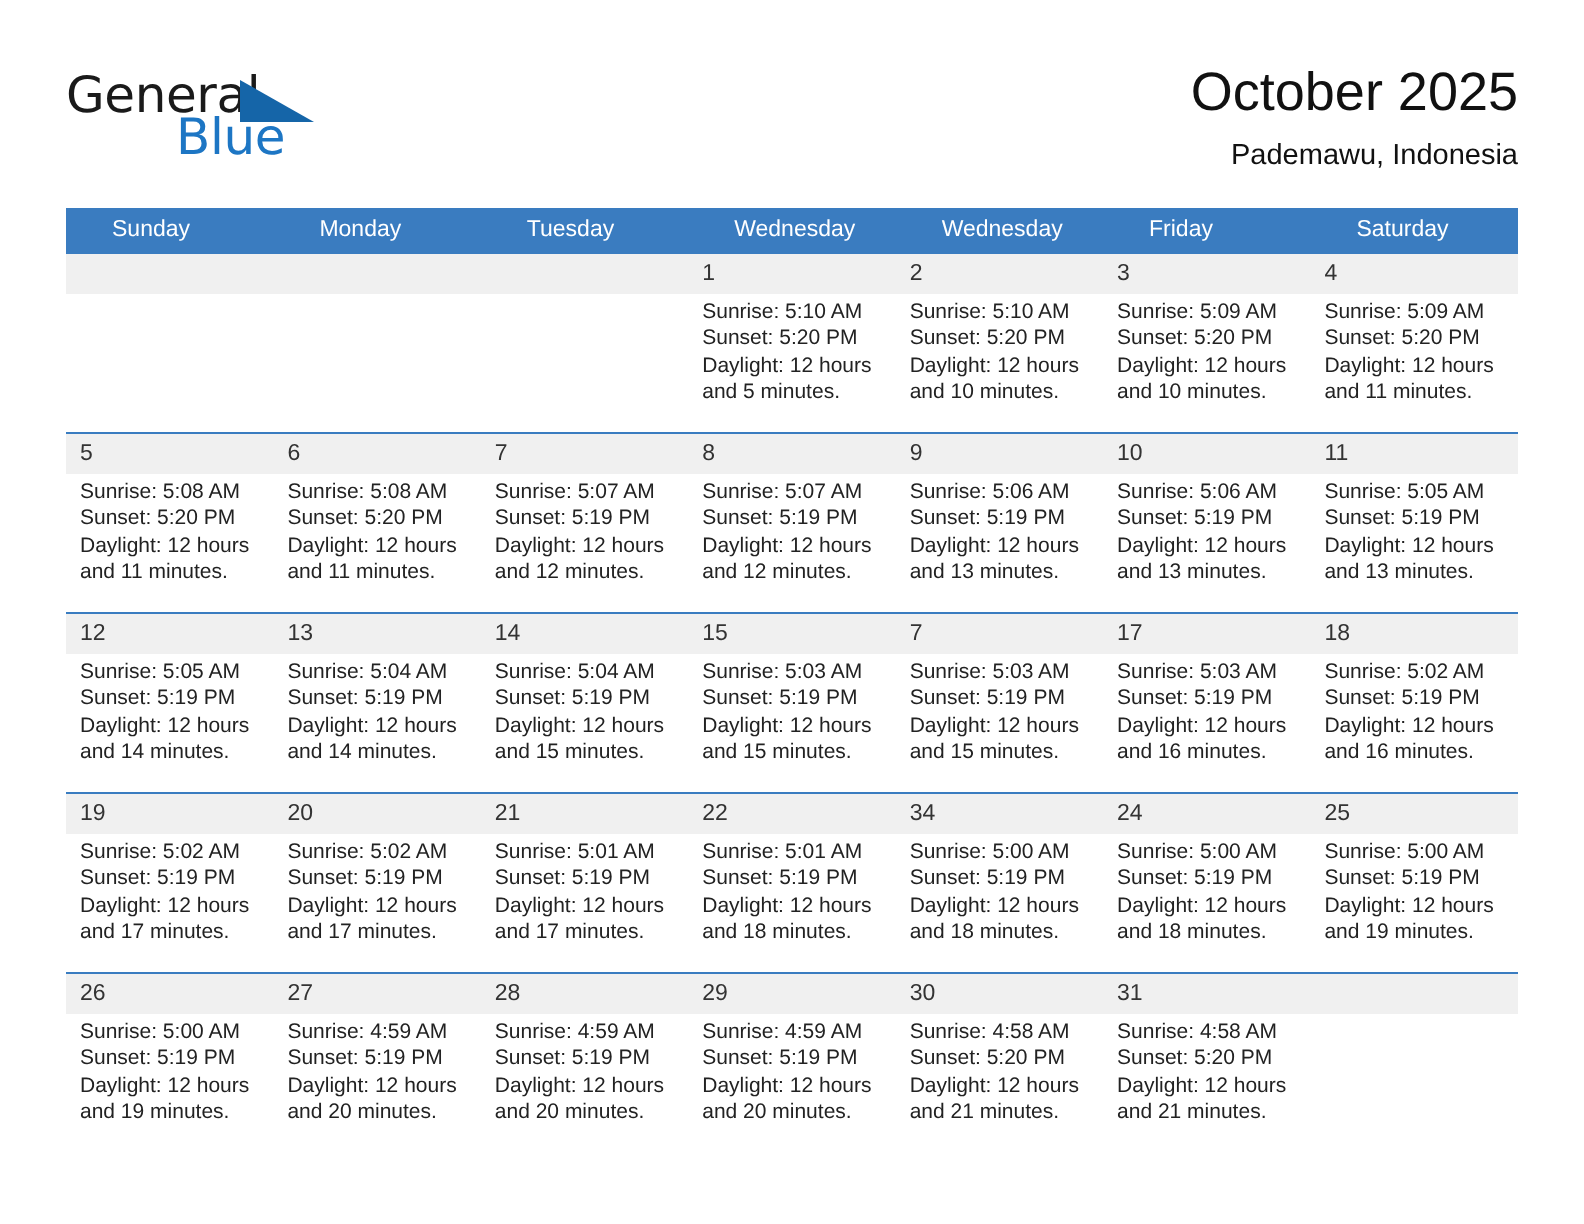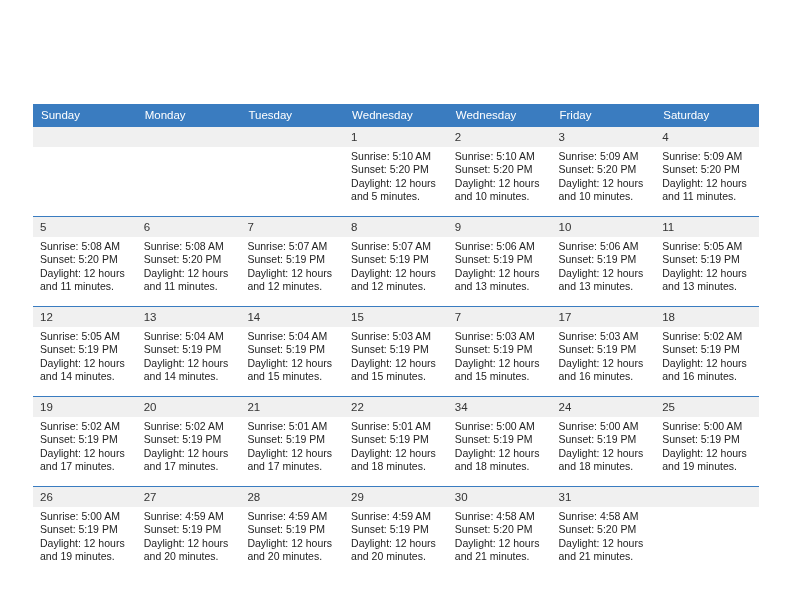--- a/index.html
+++ b/index.html
@@ -98,21 +98,21 @@
     table-layout: fixed;
   }
   .calendar col { width: 103.714px; }
 
   .calendar thead th {
     background: #3a7cc0;
     color: #ffffff;
     font-size: 11.5px;
     font-weight: 400;
     text-align: left;
-    padding: 5px 0 5px 8px;
+    padding: 5px 0 5px 23px;
     height: 21px;
     box-sizing: border-box;
     border: none;
   }
 
   .calendar tbody td {
     vertical-align: top;
     padding: 0;
     border: none;
     border-top: 1px solid #3a7cc0;
@@ -146,20 +146,34 @@
     line-height: 13.3px;
     color: #222222;
     white-space: nowrap;
   }
 </style>
 </head>
 <body>
 
 <div class="page">
 
+  <div class="header">
+
+    <div class="logo">
+      <span class="logo-general">General</span>
+      <span class="logo-triangle"></span>
+      <span class="logo-blue">Blue</span>
+    </div>
+
+    <div class="title-block">
+      <div class="cal-title">October 2025</div>
+      <div class="cal-subtitle">Pademawu, Indonesia</div>
+    </div>
+
+  </div>
 
   <table class="calendar">
     <colgroup>
       <col>
         <col>
         <col>
         <col>
         <col>
         <col>
         <col>

